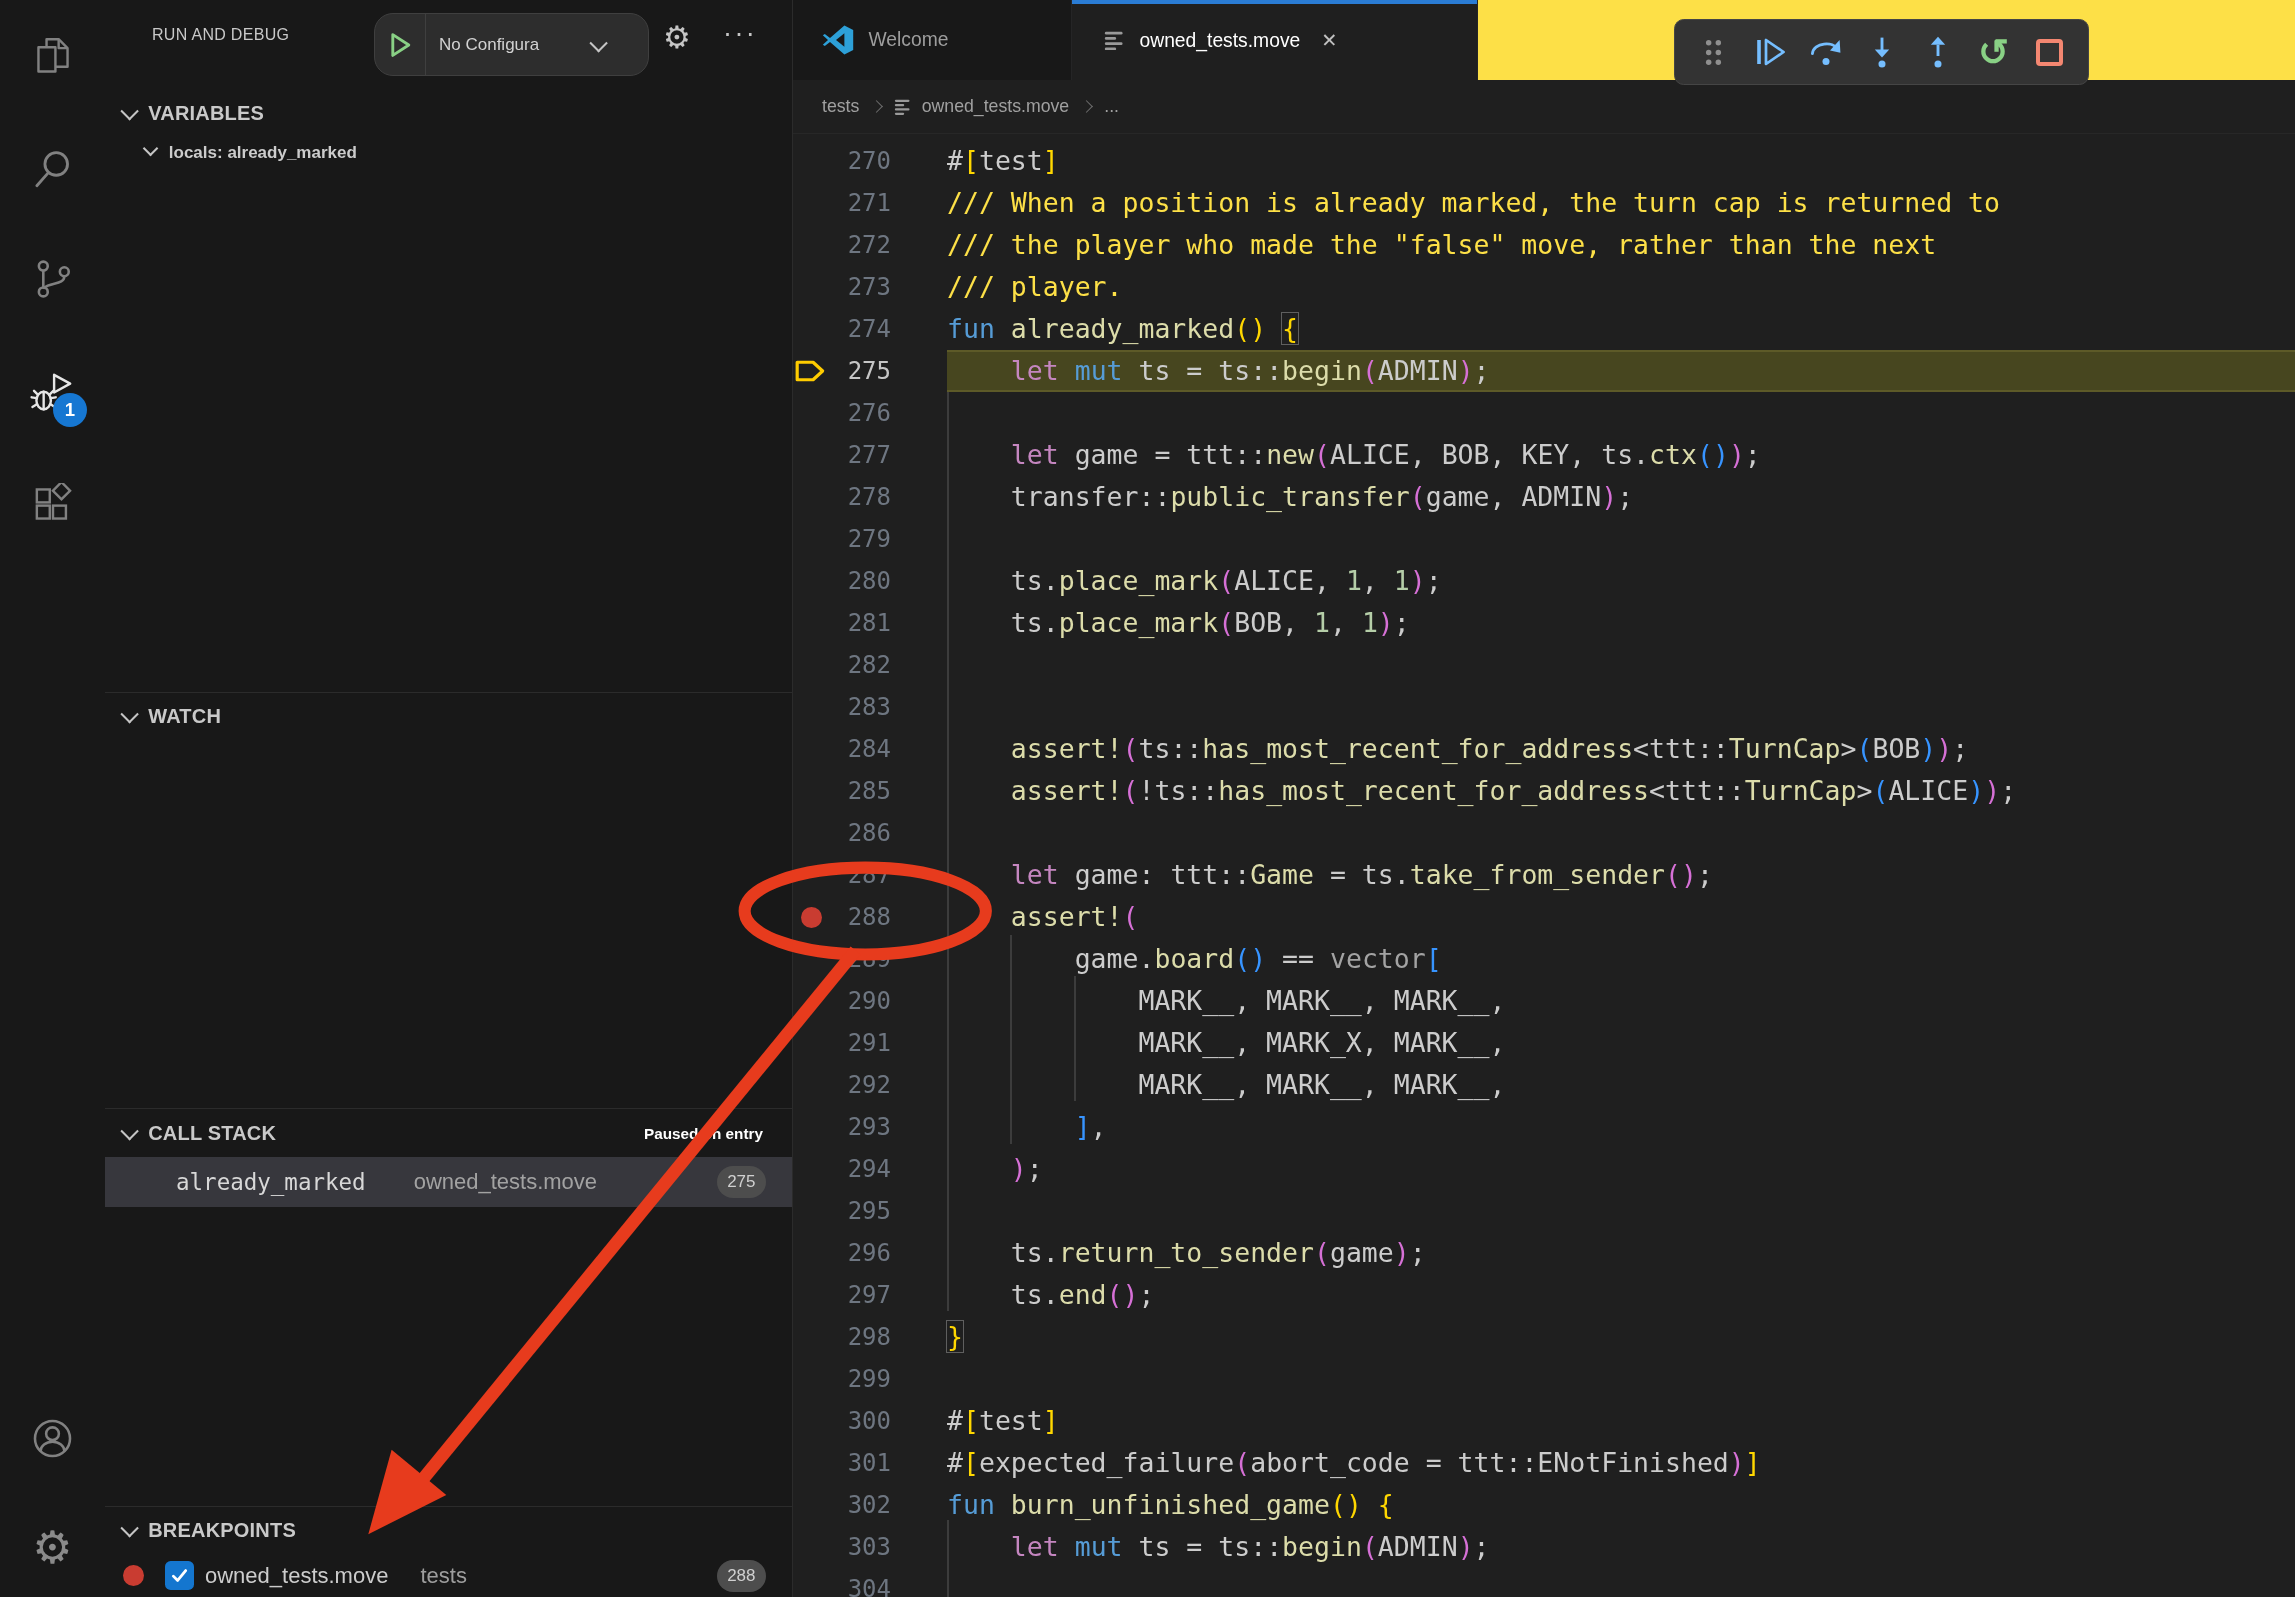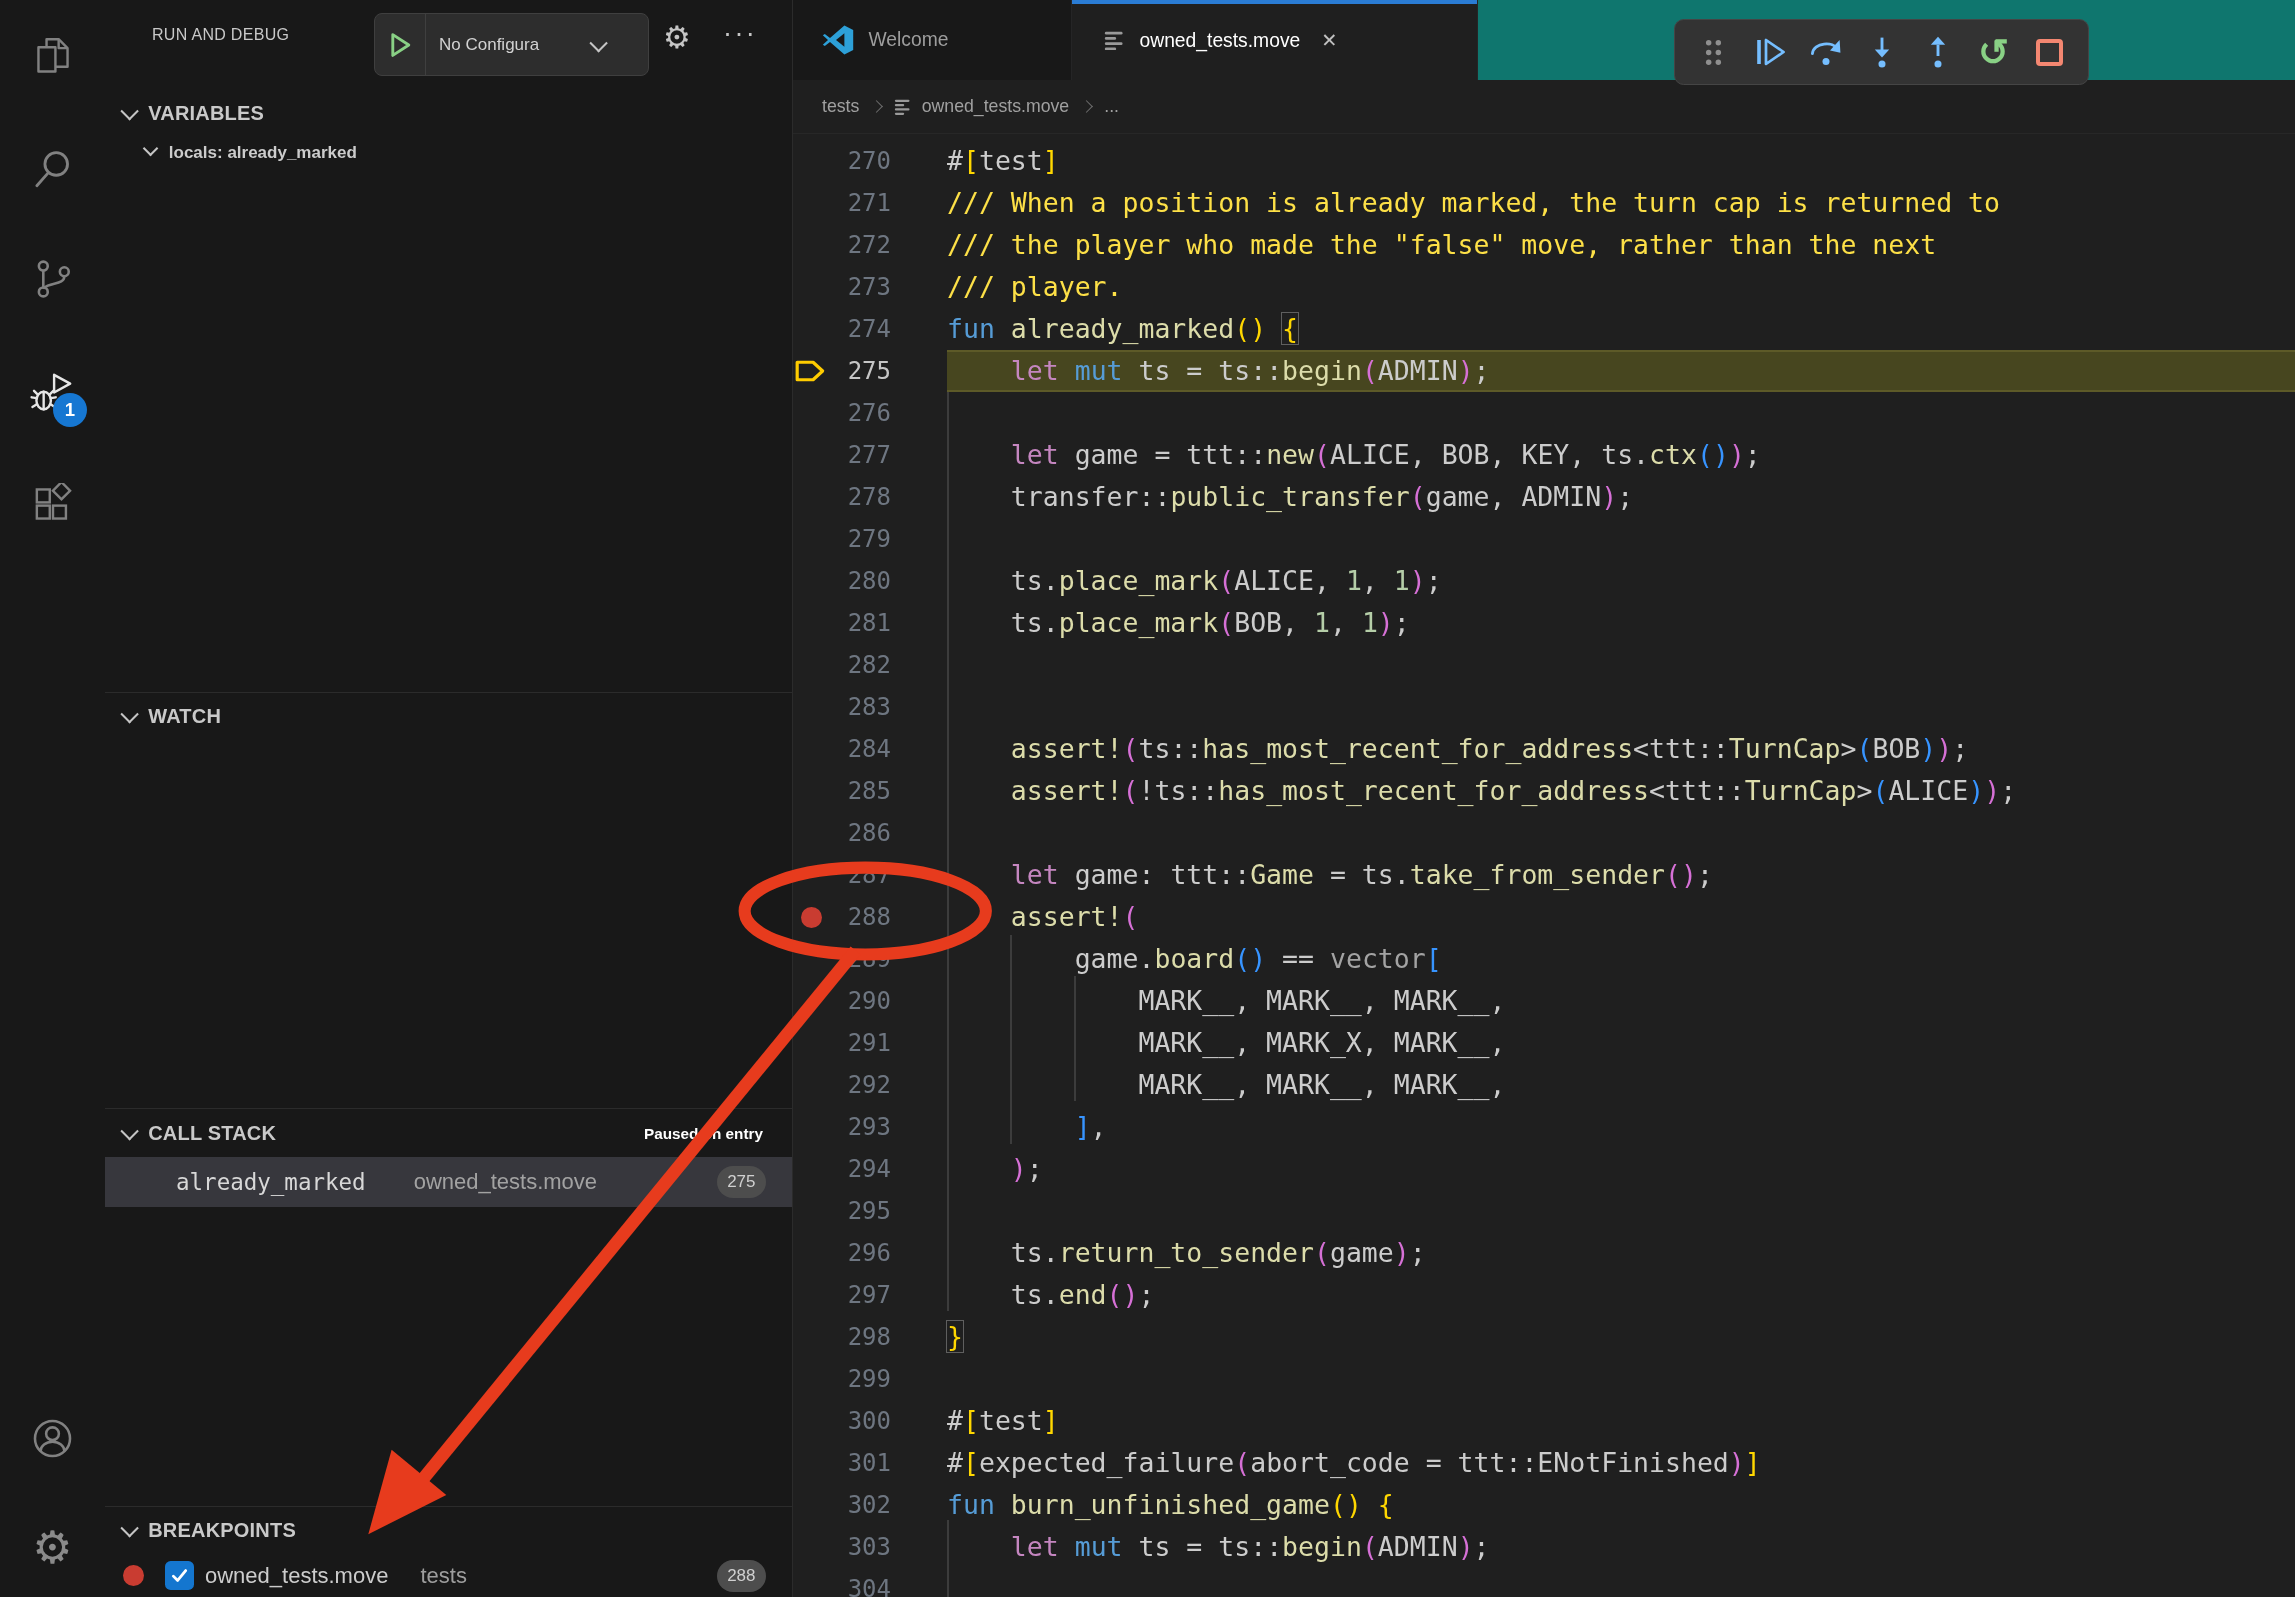--- a/index.html
+++ b/index.html
@@ -7,21 +7,21 @@
          font-family:"Liberation Sans",sans-serif;color:#cccccc;}
   
   #activitybar{position:absolute;left:0;top:0;width:105px;height:1597px;background:#181818;border-right:0.8px solid #2b2b2b;}
   .act-item{position:absolute;left:0;width:105px;height:77px;display:flex;align-items:center;justify-content:center;}
   .act-badge{position:absolute;left:53px;top:39px;width:34px;height:34px;border-radius:50%;background:#1677d2;color:#fff;
              font-size:18.5px;font-weight:bold;display:flex;align-items:center;justify-content:center;}
   .gear-glyph{font-size:45px;color:#8a8a8a;line-height:1;}
   
   #sidebar{position:absolute;left:105px;top:0;width:687px;height:1597px;background:#181818;border-right:0.8px solid #2b2b2b;}
   #side-title{position:absolute;left:47px;top:26px;font-size:16px;letter-spacing:0.3px;color:#c8c8c8;}
-  #cfg-btn{position:absolute;left:269px;top:13px;width:273px;height:61px;background:#2d2d2d;border:0.8px solid #3f3f3f;border-radius:8px;
+  #cfg-btn{position:absolute;left:269px;top:13px;width:273px;height:61px;background:#2d2d2d;border:0.8px solid #3f3f3f;border-radius:19px;
            display:flex;align-items:center;overflow:hidden;}
   #cfg-play{width:50px;display:flex;align-items:center;justify-content:center;border-right:0.8px solid #3f3f3f;height:100%;}
   #cfg-label{margin-left:13px;width:151px;white-space:nowrap;overflow:hidden;font-size:17px;color:#d2d2d2;}
   .chev{display:inline-block;width:10.5px;height:10.5px;border-left:2px solid #c5c5c5;border-bottom:2px solid #c5c5c5;transform:rotate(-45deg);}
   .chev-sm{width:8.8px;height:8.8px;}
   #cfg-chev{margin-left:1.6px;margin-bottom:3.2px;}
   #side-gear{position:absolute;left:558px;top:19.3px;font-size:31px;color:#c5c5c5;}
   #side-more{position:absolute;left:618px;top:17.7px;font-size:27px;letter-spacing:2.4px;color:#c5c5c5;}
   .sect-head{position:absolute;left:0;width:687px;height:47px;display:flex;align-items:center;}
   .sect-head .chev{margin-left:17.7px;margin-bottom:4.8px;}
@@ -37,21 +37,21 @@
   .badge{position:absolute;right:26px;min-width:37px;height:32px;padding:0 10.5px;border-radius:16px;background:#4d4d4d;color:#d0d0d0;
          font-size:17px;display:flex;align-items:center;justify-content:center;box-sizing:border-box;}
   #bp-row{position:absolute;left:0;top:1554px;width:687px;height:43px;display:flex;align-items:center;}
   .bdot{width:21px;height:21px;border-radius:50%;background:#c93c31;display:inline-block;}
   #bp-row .bdot{margin-left:17.7px;}
   #bp-check{margin-left:21px;width:29px;height:29px;border-radius:5.6px;background:#1476cf;display:flex;align-items:center;justify-content:center;}
   #bp-file{margin-left:11.3px;font-size:22px;color:#cccccc;}
   #bp-dir{margin-left:32px;font-size:22px;color:#9d9d9d;}
   
   #editor{position:absolute;left:793px;top:0;width:1502px;height:1597px;background:#1f1f1f;}
-  #tabbar{position:absolute;left:0;top:0;width:1502px;height:80px;background:#0f766e;border-bottom:0.8px solid #252526;}
+  #tabbar{position:absolute;left:0;top:0;width:1502px;height:80px;background:#fde047;border-bottom:0.8px solid #252526;}
   .tab{position:absolute;top:0;height:80px;display:flex;align-items:center;box-sizing:border-box;}
   #tab-welcome{left:0;width:279px;background:#181818;border-right:0.8px solid #252526;padding-left:29px;}
   #tab-welcome .tab-label{margin-left:14.5px;font-size:19.3px;color:#9d9d9d;}
   #tab-active{left:279px;width:406px;height:81px;background:#1f1f1f;border-right:0.8px solid #252526;padding-left:32px;}
   #tab-active::before{content:"";position:absolute;left:0;top:0;width:100%;height:4px;background:#2a7cd4;}
   #tab-active .tab-label{margin-left:14.5px;font-size:19.3px;color:#ffffff;}
   #tab-close{margin-left:21px;font-size:19.3px;color:#c0c0c0;}
   #breadcrumb{position:absolute;left:0;top:80px;width:1502px;height:53px;display:flex;align-items:center;border-bottom:0.8px solid #272727;background:#1f1f1f;}
   #breadcrumb .bc{font-size:17.7px;color:#a0a0a0;}
   .bc-sep{display:inline-block;width:8px;height:8px;border-top:1.6px solid #6e6e6e;border-right:1.6px solid #6e6e6e;transform:rotate(45deg);margin:0 13px;}

